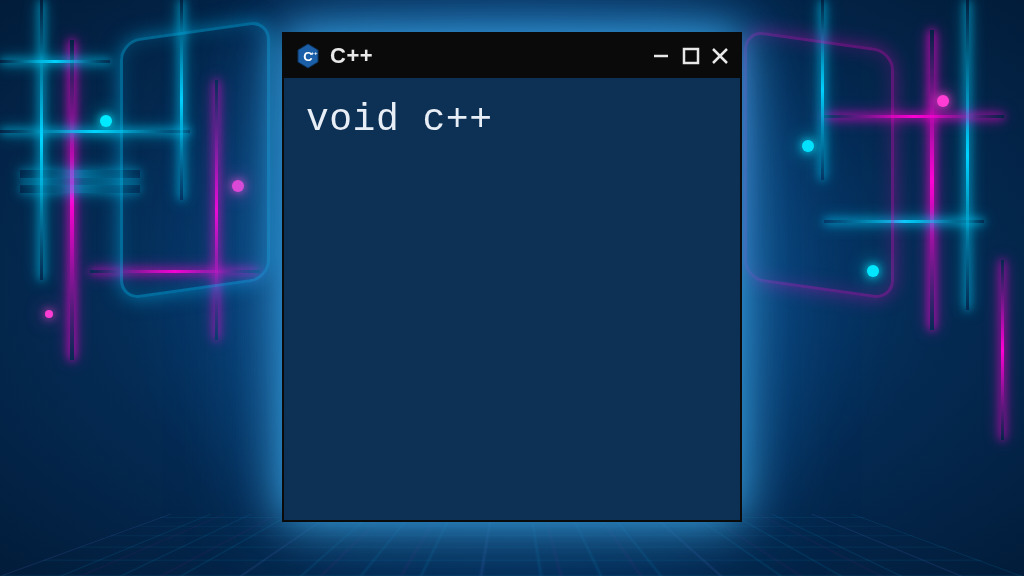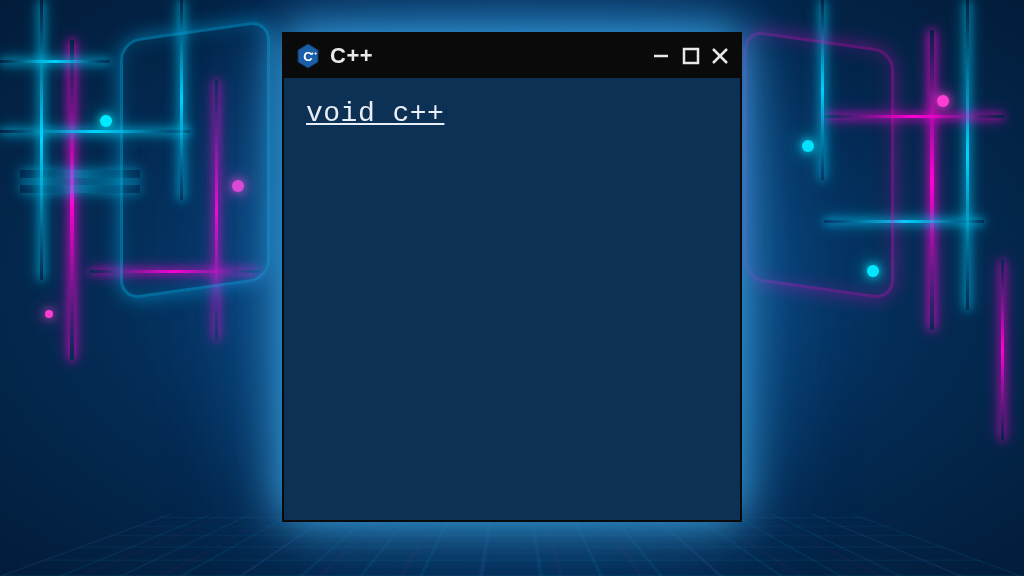--- a/index.html
+++ b/index.html
@@ -148,25 +148,24 @@
       justify-content: center;
     }
 
     .window-body {
       padding: 20px 22px;
     }
 
     .code-text {
       color: #e8eef5;
       font-family: 'Consolas', 'Courier New', monospace;
-      font-size: 28px;
+      font-size: 38px;
       font-weight: normal;
       letter-spacing: 0.5px;
       white-space: pre;
-      text-decoration: underline;
     }
   </style>
 </head>
 <body>
 
 <div class="bg-circuit">
 
   <div class="circuit-line vertical" style="left:40px; top:0; width:3px; height:280px;"></div>
   <div class="circuit-line vertical magenta" style="left:70px; top:40px; width:4px; height:320px;"></div>
   <div class="circuit-line" style="left:0; top:130px; width:190px; height:3px;"></div>

